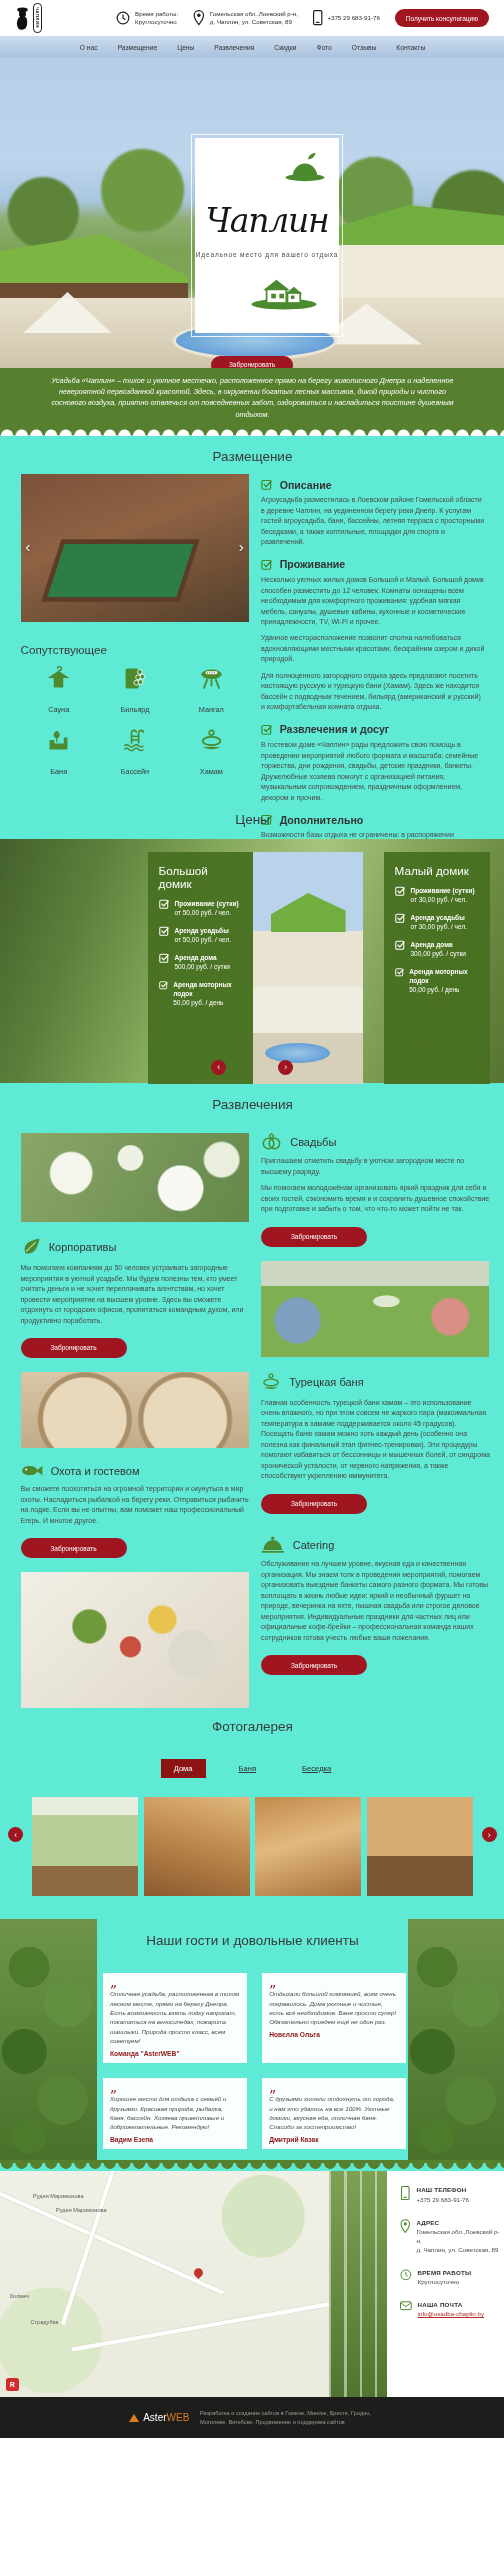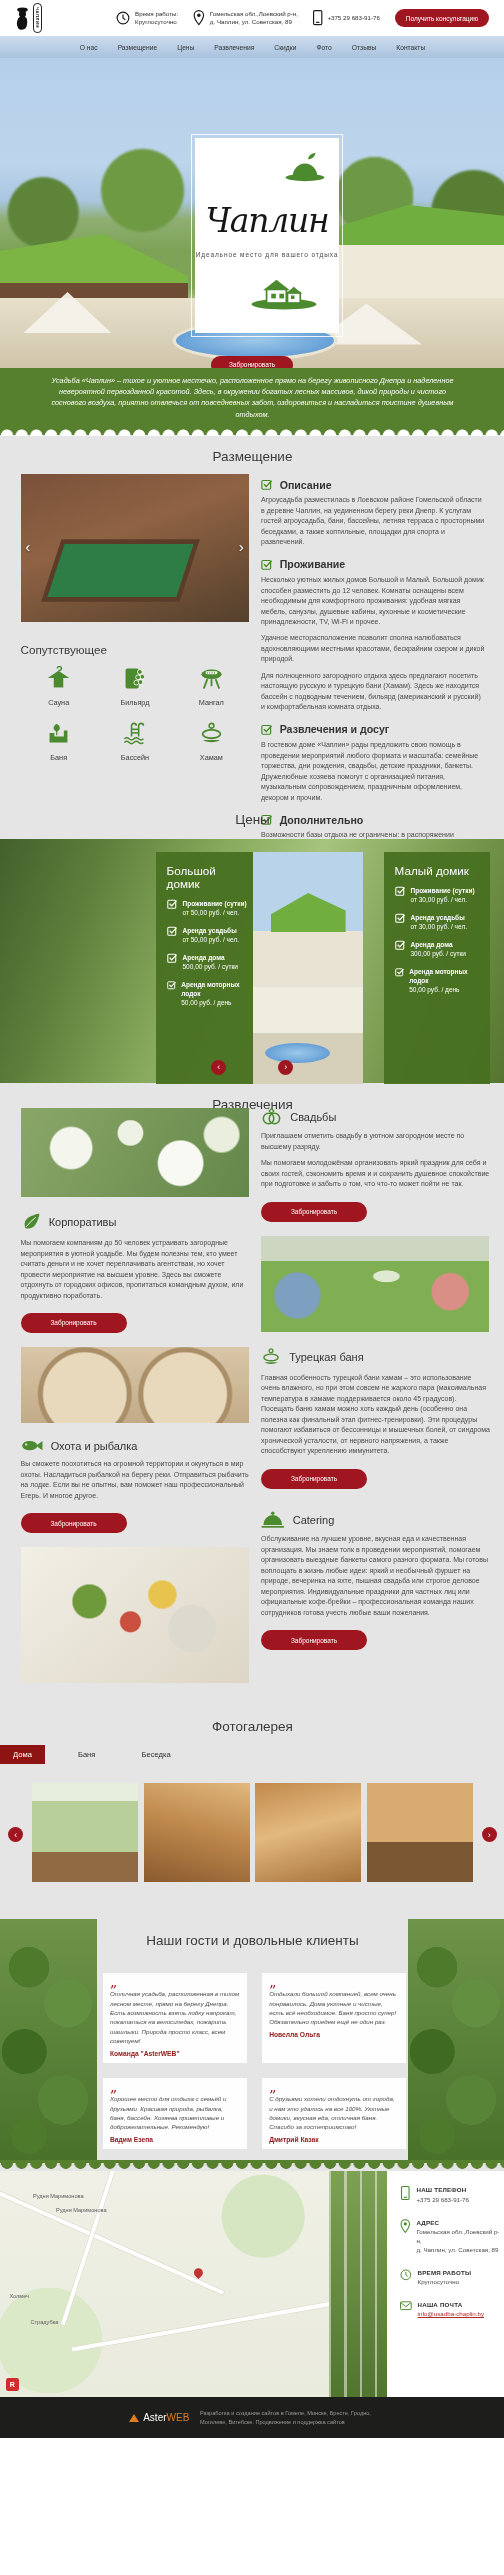--- a/index.html
+++ b/index.html
@@ -1,17 +1,17 @@
 <!DOCTYPE html>
 <html lang="ru" style="font-size:9.4px"><head>
 <meta charset="utf-8">
 <style>
   html,body{margin:0;padding:0;background:#fff;}
   body{font-family:"Liberation Sans",sans-serif;color:#3c3c3c;}
-  .page{position:relative;width:505px;margin:0 auto;background:#e5e5e5;overflow:hidden;}
+  .page{position:relative;width:505px;margin:0 auto;background:#5eead4;overflow:hidden;}
   svg{display:block;}
   
   .hdr{position:relative;height:36px;background:#fff;display:flex;align-items:center;padding:0 16.4px;box-sizing:border-box;gap:15.3px;}
   .hdr-logo{display:flex;align-items:center;gap:1.8px;}
   .hdr-brand-pill{writing-mode:vertical-rl;font-size:4.1px;letter-spacing:0.6px;border:0.6px solid #222;border-radius:4.1px;padding:1.8px 0.6px;color:#111;font-weight:bold;height:23.5px;text-align:center;}
   .hdr-item{display:flex;align-items:center;gap:4.7px;font-size:6.2px;color:#2f2f2f;line-height:1.35;}
   .hdr-sp{flex:1;}
   .btn-red{background:#a01620;color:#fff;border:none;border-radius:9.4px;font-size:6.5px;padding:5.3px 10.6px;cursor:pointer;font-family:"Liberation Sans",sans-serif;}
   
   .nav{height:22px;background:linear-gradient(#cddcee,#a9c2de);display:flex;align-items:center;justify-content:center;gap:20px;}
@@ -48,21 +48,21 @@
   .lodging{position:relative;height:363px;}
   .sec-title{margin:0;padding:14px 0 3.5px;text-align:center;font-size:13.5px;font-weight:400;color:#3a3a3a;}
   .lodg-left{position:absolute;left:20.5px;top:39px;width:229px;}
   .photo{position:relative;}
   .photo-billiard{width:228px;height:148px;background:linear-gradient(160deg,#7a523a 0%,#8f6243 40%,#54402c 100%);}
   .photo-billiard::after{content:"";position:absolute;left:35px;top:70px;width:129px;height:53px;background:#2f7d46;transform:skewX(-18deg);box-shadow:0 0 0 4.7px #5a3c28;}
   .car-arrow{position:absolute;top:65px;color:#fff;font-size:15.3px;line-height:1;cursor:pointer;text-shadow:0 0.6px 1.8px rgba(0,0,0,.5);}
   .car-prev{left:4.7px;} .car-next{right:4.7px;}
   .rel-title{margin:21px 0 2.3px;font-size:11.7px;font-weight:400;color:#3a3a3a;}
   .rel-grid{display:grid;grid-template-columns:repeat(3,1fr);row-gap:14px;padding-top:8.2px;}
-  .rel-item{display:flex;flex-direction:column;align-items:center;gap:7px;font-size:7.3px;color:#3c3c3c;}
+  .rel-item{display:flex;flex-direction:column;align-items:center;gap:14px;font-size:7.3px;color:#3c3c3c;}
   .lodg-right{position:absolute;left:261px;top:33px;width:224px;}
   .acc-head{display:flex;align-items:center;gap:7px;margin:10.6px 0 4.7px;cursor:pointer;}
   .acc-head h3{margin:0;font-size:10.6px;font-weight:700;color:#333;}
   .acc-p{margin:0 0 5.9px;font-size:7px;line-height:1.5;color:#4a4a4a;}
   .feat-link{display:inline-block;margin-top:4.7px;color:#b02a2a;font-size:7px;text-decoration:underline;cursor:pointer;}
   
   .prices{position:relative;height:285px;}
   .prices-bg{position:absolute;left:0;right:0;top:41px;bottom:0;
     background:linear-gradient(110deg,#43602c 0%,#5d7f3b 18%,#86a95c 38%,#a7c47e 55%,#7f9f55 75%,#55742f 100%);}
   .price-card{position:absolute;top:13px;width:106px;height:232px;background:rgba(72,112,33,.95);color:#fff;padding:11.7px 10.6px;box-sizing:border-box;}
@@ -70,21 +70,21 @@
   .price-row{display:flex;gap:5.3px;margin-bottom:8.8px;}
   .price-row .txt{font-size:6.5px;line-height:1.4;}
   .price-row .lbl{font-weight:bold;}
   .price-mid{position:absolute;left:253px;top:13px;width:110px;height:232px;
     background:linear-gradient(#b9d3ea 0 34%,#e8e3d2 34% 58%,#efece0 58% 78%,#d6cfba 78% 100%);}
   .price-mid::before{content:"";position:absolute;left:17.6px;top:41px;width:75px;height:39px;background:#6fae3f;clip-path:polygon(0 55%,50% 0,100% 45%,100% 100%,0 100%);}
   .price-mid::after{content:"";position:absolute;left:11.7px;bottom:21px;width:65px;height:20px;border-radius:50%;background:radial-gradient(#9cc8e8,#4f8fd0);}
   .pr-arrow{position:absolute;bottom:8.2px;width:15.3px;height:15.3px;border-radius:50%;background:#a01620;color:#fff;display:flex;align-items:center;justify-content:center;font-size:8.8px;cursor:pointer;}
   
   .fun{position:relative;height:622px;}
-  .fun-col{position:absolute;top:25px;width:229px;}
+  .fun-col{position:absolute;top:50px;width:229px;}
   .fun-col.l{left:20.5px;} .fun-col.r{left:261px;}
   .fun-head{display:flex;align-items:center;gap:8.2px;margin:0 0 5.9px;}
   .fun-head h3{margin:0;font-size:11px;font-weight:400;color:#333;}
   .fun-p{margin:0 0 5.9px;font-size:7px;line-height:1.5;color:#4a4a4a;}
   .fun-btn{margin:5.9px 0 14px;width:106px;text-align:center;border-radius:10.6px;padding:6.5px 0;}
   .fun-photo{width:228px;margin-bottom:15.3px;}
   .ph-flower{height:89px;background:
     radial-gradient(circle at 22% 45%,#f4f6ee 0 11%,transparent 12%),
     radial-gradient(circle at 48% 28%,#eef2e4 0 9%,transparent 10%),
     radial-gradient(circle at 70% 62%,#f7f9f2 0 13%,transparent 14%),
@@ -112,21 +112,21 @@
   .promo-box{position:absolute;left:53px;top:17.6px;width:157px;height:88px;background:#4d7a2b;color:#fff;padding:8.2px 10.6px;box-sizing:border-box;}
   .promo-box .l1{font-size:11px;line-height:1.25;}
   .promo-box .l2{font-size:12.3px;font-weight:bold;margin-top:4.7px;letter-spacing:0.3px;}
   .promo-box .l3{font-size:6.7px;margin-top:7px;line-height:1.45;}
   .promo-form{position:absolute;left:230px;top:10.6px;width:104px;height:103px;border:0.6px solid rgba(255,255,255,.85);padding:13px 8.2px;box-sizing:content-box;}
   .promo-form input{display:block;width:88px;background:transparent;border:0.6px solid #fff;color:#fff;font-size:6.2px;padding:5.3px 5.9px;margin:0 auto 8.2px;font-family:"Liberation Sans",sans-serif;}
   .promo-form input::placeholder{color:#fff;opacity:1;}
   .promo-send{display:block;margin:13px auto 0;width:75px;border-radius:9.4px;}
   
   .gallery{position:relative;height:214px;}
-  .gal-tabs{display:flex;align-items:center;gap:20px;margin-top:7px;}
+  .gal-tabs{display:flex;justify-content:center;align-items:center;gap:20px;margin-top:21px;text-decoration:underline;}
   .gal-tab{font-size:7.6px;color:#2e2e2e;cursor:pointer;padding:5.3px 13px;}
   .gal-tab.active{background:#8e1414;color:#fff;}
   .gal-row{display:flex;justify-content:center;gap:5.9px;margin-top:19px;}
   .gal-ph{width:106px;height:99px;cursor:pointer;}
   .gp1{background:linear-gradient(#e7eede 0 18%,#b9cf9a 18% 70%,#8f6a43 70% 100%);}
   .gp2{background:linear-gradient(15deg,#8a5a2e,#c08a4e 55%,#e0b87e);}
   .gp3{background:linear-gradient(165deg,#c28a4c,#e3b97f 45%,#a5713b);}
   .gp4{background:linear-gradient(#d8ab72 0 60%,#7c5733 60% 100%);}
   .gal-arrow{position:absolute;top:122px;width:15.3px;height:15.3px;border-radius:50%;background:#a01620;color:#fff;display:flex;align-items:center;justify-content:center;font-size:8.8px;cursor:pointer;}
   
@@ -379,21 +379,21 @@
       </div>
       <p class="acc-p">Возможности базы отдыха не ограничены: в распоряжении отдыхающих 4 просторные беседки (вместимостью от 15 до 40 человек), коптильные и мангальные зоны для ароматного барбекю и пикника на свежем воздухе. Для любителей активного отдыха имеются спортивные площадки для игр в волейбол, футбол, бадминтон.</p>
       <p class="acc-p">При желании возможна организация рыбалки с берега или лодки, сбор ягод и грибов, велосипедные прогулки, а также аренда моторных лодок и квадроциклов.</p>
       <a class="feat-link">Особенности</a>
     </div>
   </section>
 
   <section class="prices">
     <h2 class="sec-title">Цены</h2>
     <div class="prices-bg">
-      <div class="price-card" style="left:156px;">
+      <div class="price-card" style="left:148px;">
         <h3>Большой домик</h3>
         <div class="price-row">
           <svg width="10.6" height="10.6" viewBox="0 0 20 20">
               <rect x="1.5" y="2.5" width="15" height="15" rx="2" fill="none" stroke="#fff" stroke-width="2"></rect>
               <path d="M5 9 l4 4 l9 -10" fill="none" stroke="#fff" stroke-width="2.4"></path>
             </svg>
           <div class="txt">
               <div class="lbl">Проживание (сутки)</div>
               <div>от 50,00 руб. / чел.</div>
             </div>
@@ -491,21 +491,21 @@
       </div>
       <p class="fun-p">Мы помогаем компаниям до 50 человек устраивать загородные мероприятия в уютной усадьбе. Мы будем полезны тем, кто умеет считать деньги и не хочет переплачивать агентствам, но хочет провести мероприятие на высшем уровне.  Здесь вы сможете отдохнуть от городских офисов, пропитаться командным духом, или продуктивно поработать.</p>
       <button class="btn-red fun-btn">Забронировать</button>
       <div class="fun-photo ph-hamam"></div>
       <div class="fun-head">
         <svg width="22" height="15.3" viewBox="0 0 38 26">
             <ellipse cx="15" cy="13" rx="13" ry="8" fill="#4b8a2f"></ellipse>
             <path d="M26 13 L37 5 V21 Z" fill="#4b8a2f"></path>
             <circle cx="9" cy="11" r="1.8" fill="#fff"></circle>
           </svg>
-        <h3>Охота и рыбалка</h3>
+        <h3>Охота и гостевом</h3>
       </div>
       <p class="fun-p">Вы сможете поохотиться на огромной территории и окунуться в мир охоты. Насладиться рыбалкой на берегу реки. Отправиться рыбачить на лодке. Если вы не опытны, вам поможет наш профессиональный Егерь. И многое другое.</p>
       <button class="btn-red fun-btn">Забронировать</button>
       <div class="fun-photo ph-food"></div>
     </div>
     <div class="fun-col r">
       <div class="fun-head">
         <svg width="21" height="17.6" viewBox="0 0 36 30">
             <path d="M14 5 l4 -4 l4 4 l-4 4z" fill="none" stroke="#4b8a2f" stroke-width="2"></path>
             <circle cx="13" cy="18" r="9" fill="none" stroke="#4b8a2f" stroke-width="2.6"></circle>

